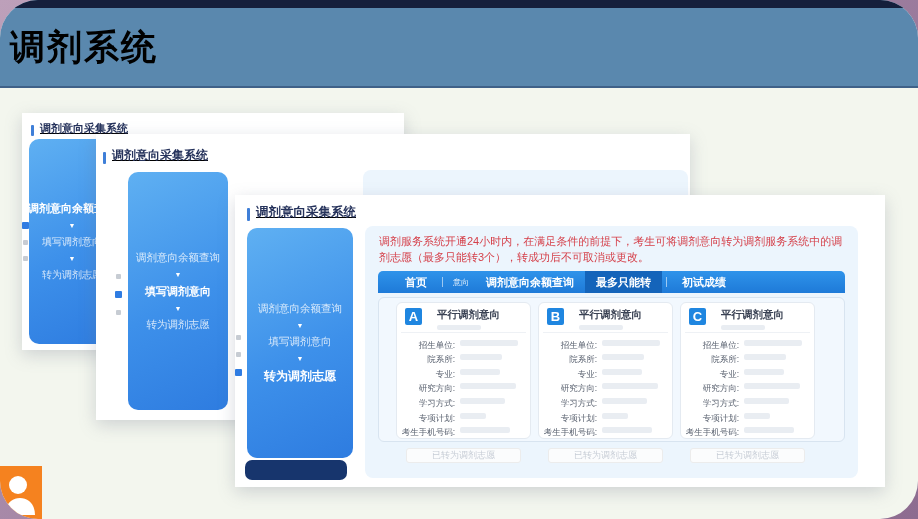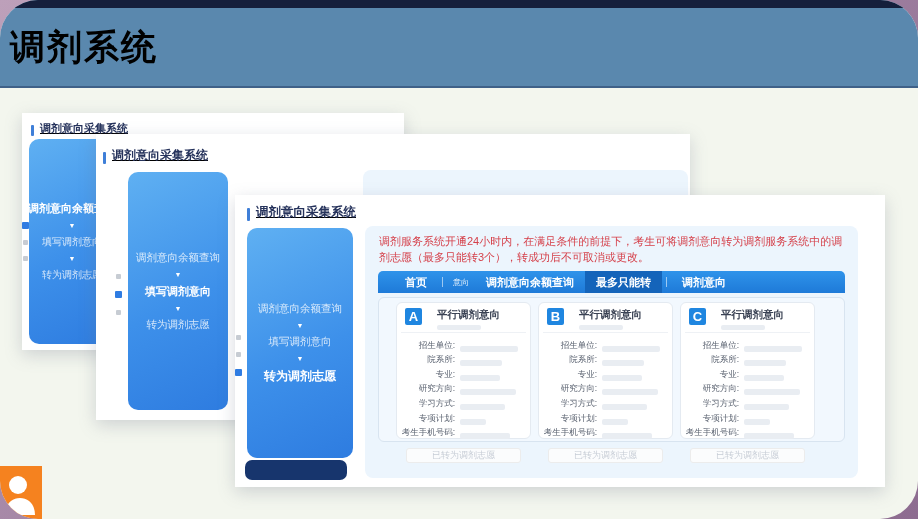--- a/index.html
+++ b/index.html
@@ -70,21 +70,21 @@
   .card { width:135px; height:137px; background:#fff; border:1px solid #e4eaf1; border-radius:6px;
           display:flex; flex-direction:column; }
   .card-head { display:flex; align-items:flex-start; padding:5px 8px 2px 4px;
                border-bottom:1px solid #eef1f5; margin:0 4px; }
   .badge { width:17px; height:17px; min-width:17px; background:#1f86e0; color:#fff; font-weight:bold;
            font-size:13px; display:flex; align-items:center; justify-content:center; border-radius:2px; }
   .chead-txt { margin-left:15px; }
   .card-title { font-size:10.5px; font-weight:bold; color:#3a4254; white-space:nowrap; }
   .mini-bar { width:44px; height:5px; background:#e9edf2; border-radius:2px; margin-top:3px; }
   .fields { padding:4px 8px 0 0; }
-  .field { display:flex; align-items:flex-end; margin-top:2.6px; }
+  .field { display:flex; align-items:flex-start; margin-top:2.6px; }
   .flabel { width:58px; min-width:58px; text-align:right; font-size:8.5px; color:#5a6270; white-space:nowrap; }
   .fbar { height:6px; background:#e9edf2; border-radius:2px; margin-left:5px; }
   .field:nth-of-type(1) .fbar { width:58px; }
   .field:nth-of-type(2) .fbar { width:42px; }
   .field:nth-of-type(3) .fbar { width:40px; }
   .field:nth-of-type(4) .fbar { width:56px; }
   .field:nth-of-type(5) .fbar { width:45px; }
   .field:nth-of-type(6) .fbar { width:26px; }
   .field:nth-of-type(7) .fbar { width:50px; }
   .wide-bar { height:6px; background:#e6e9ee; border-radius:2px; margin:4px 9px 0 9px; }
@@ -163,21 +163,21 @@
           <div class="red">调剂服务系统开通24小时内，在满足条件的前提下，考生可将调剂意向转为调剂服务系统中的调剂志愿（最多只能转3个），转成功后不可取消或更改。</div>
         </div>
 
         <div class="navbar">
           <div class="nav-item">首页</div>
           <div class="nav-sep"></div>
           <div class="nav-item small">意向</div>
           <div class="nav-item">调剂意向余额查询</div>
           <div class="nav-item active">最多只能转</div>
           <div class="nav-sep"></div>
-          <div class="nav-item">调剂意向</div>
+          <div class="nav-item">初试成绩</div>
         </div>
 
         <div class="cards-wrap">
 
           <div class="card">
             <div class="card-head">
               <div class="badge">A</div>
               <div class="chead-txt">
                 <div class="card-title">平行调剂意向</div>
                 <div class="mini-bar"></div>

